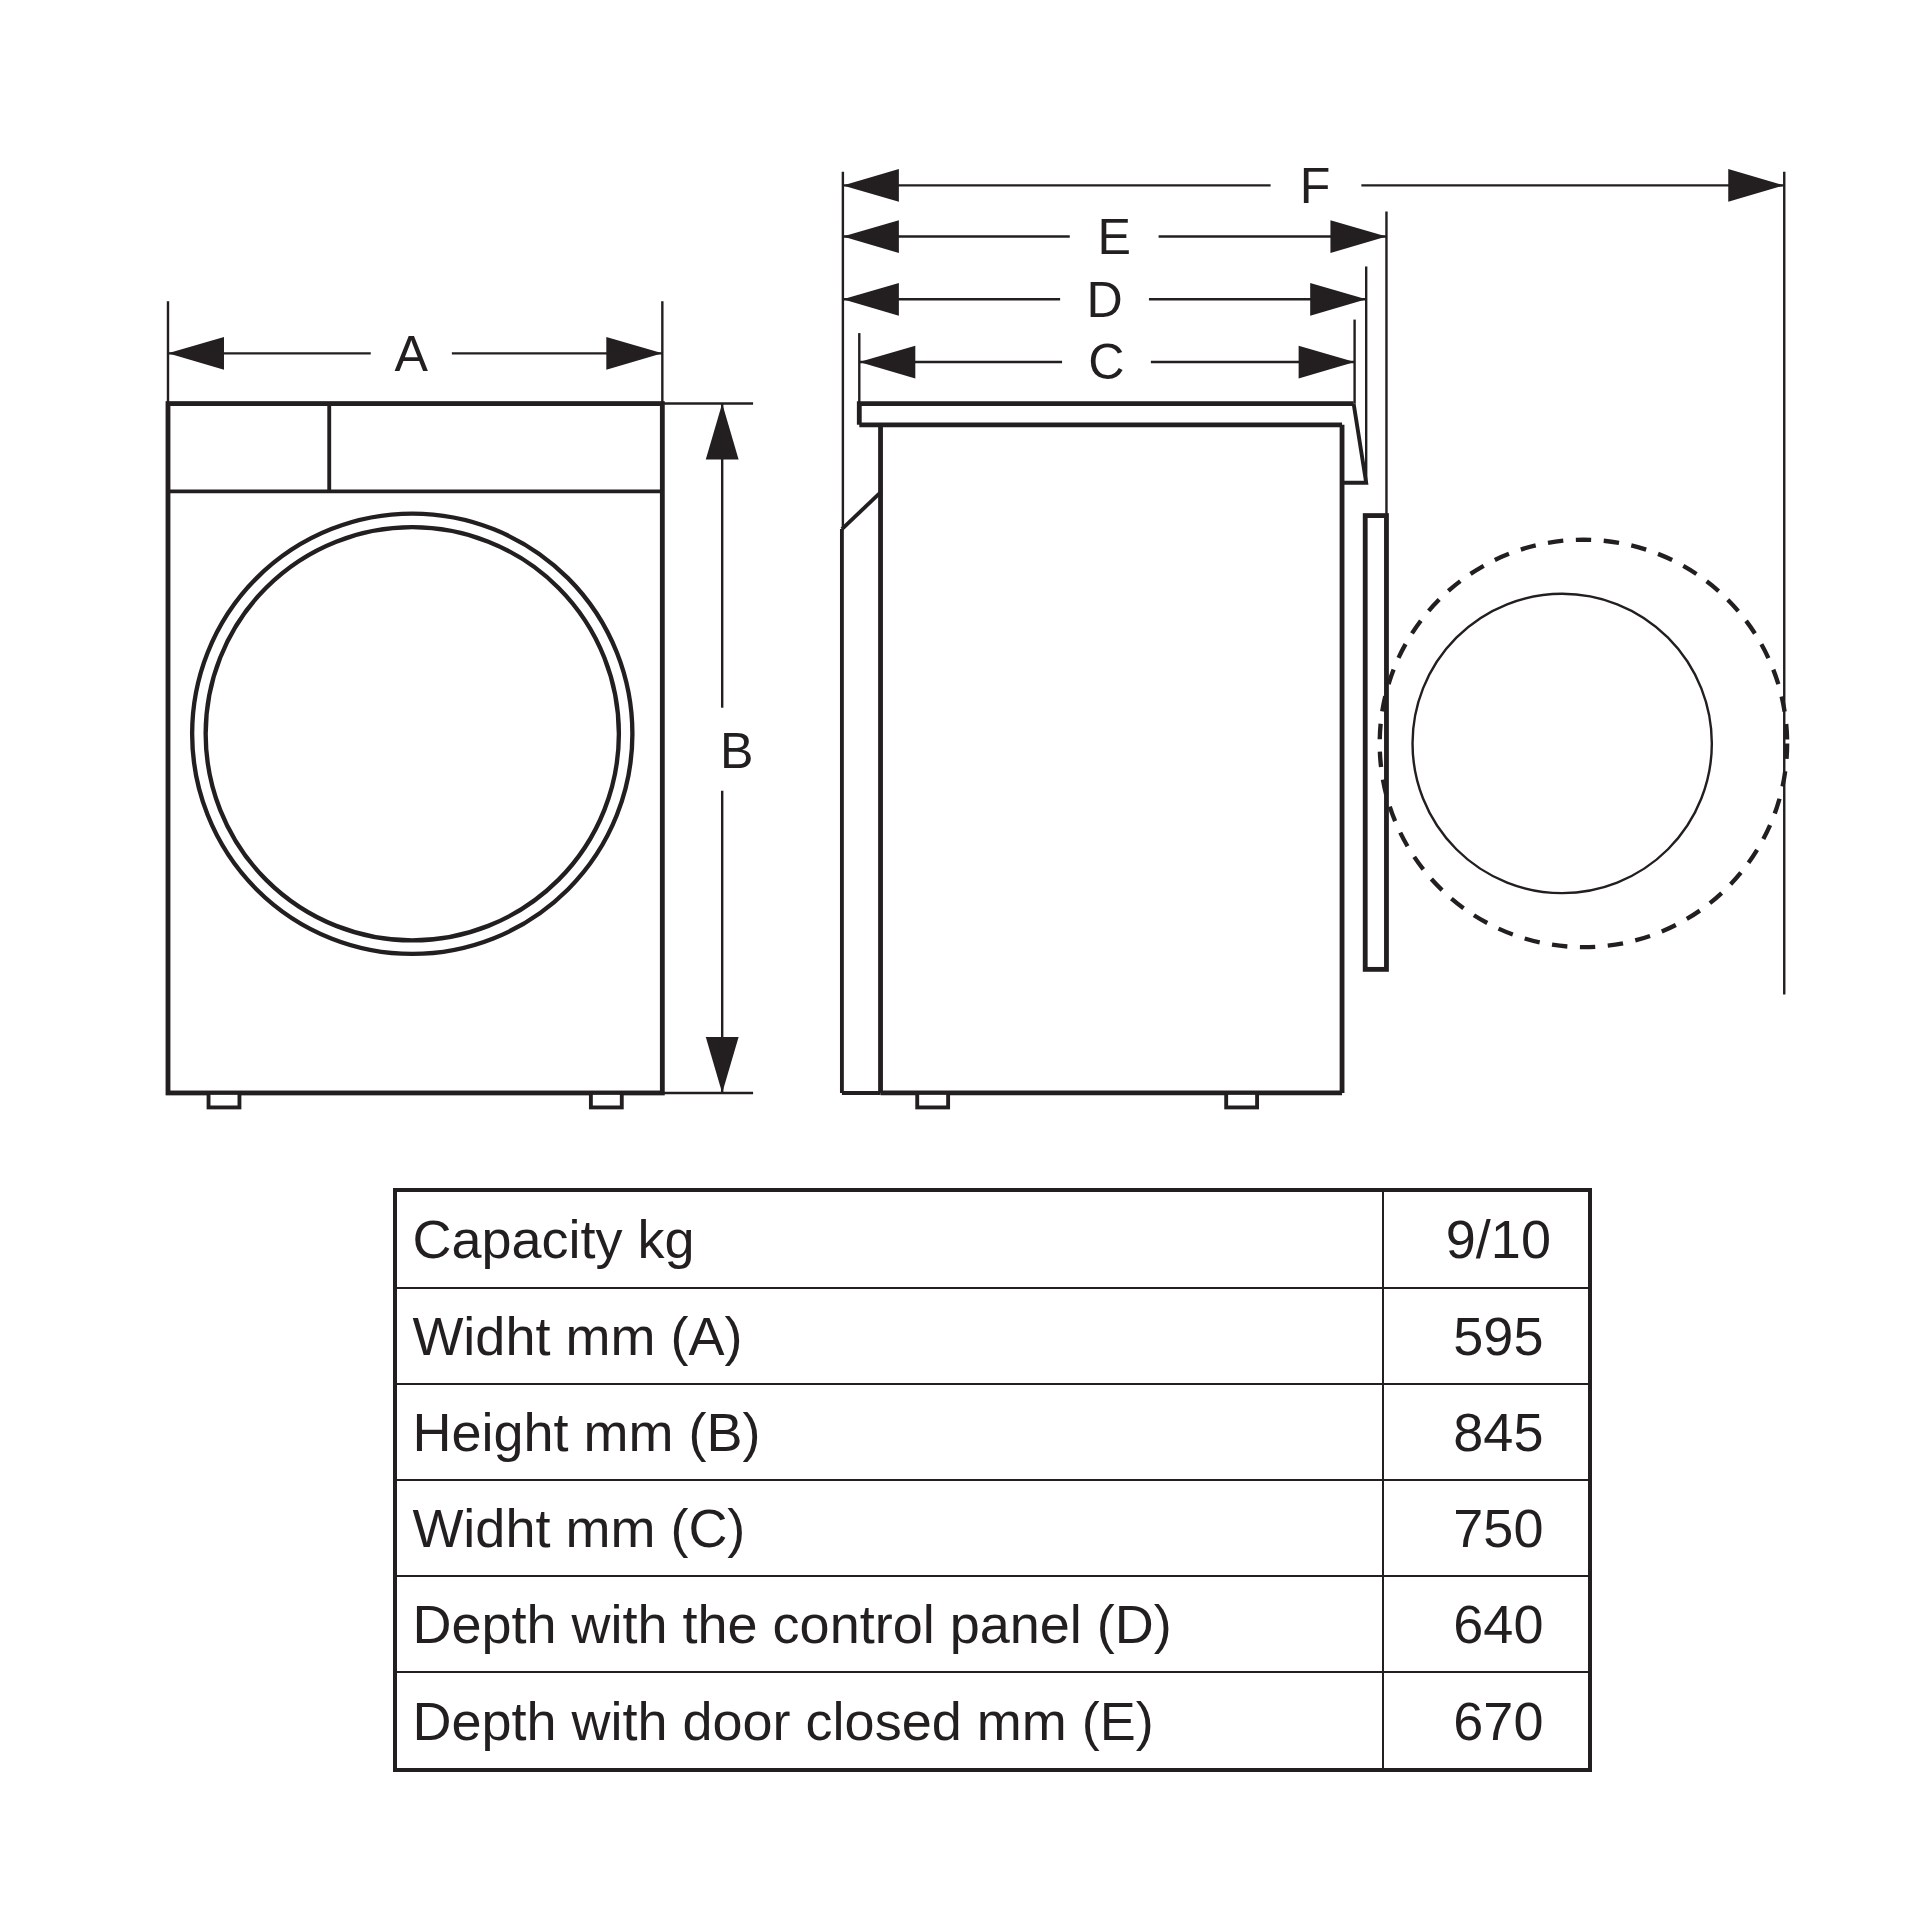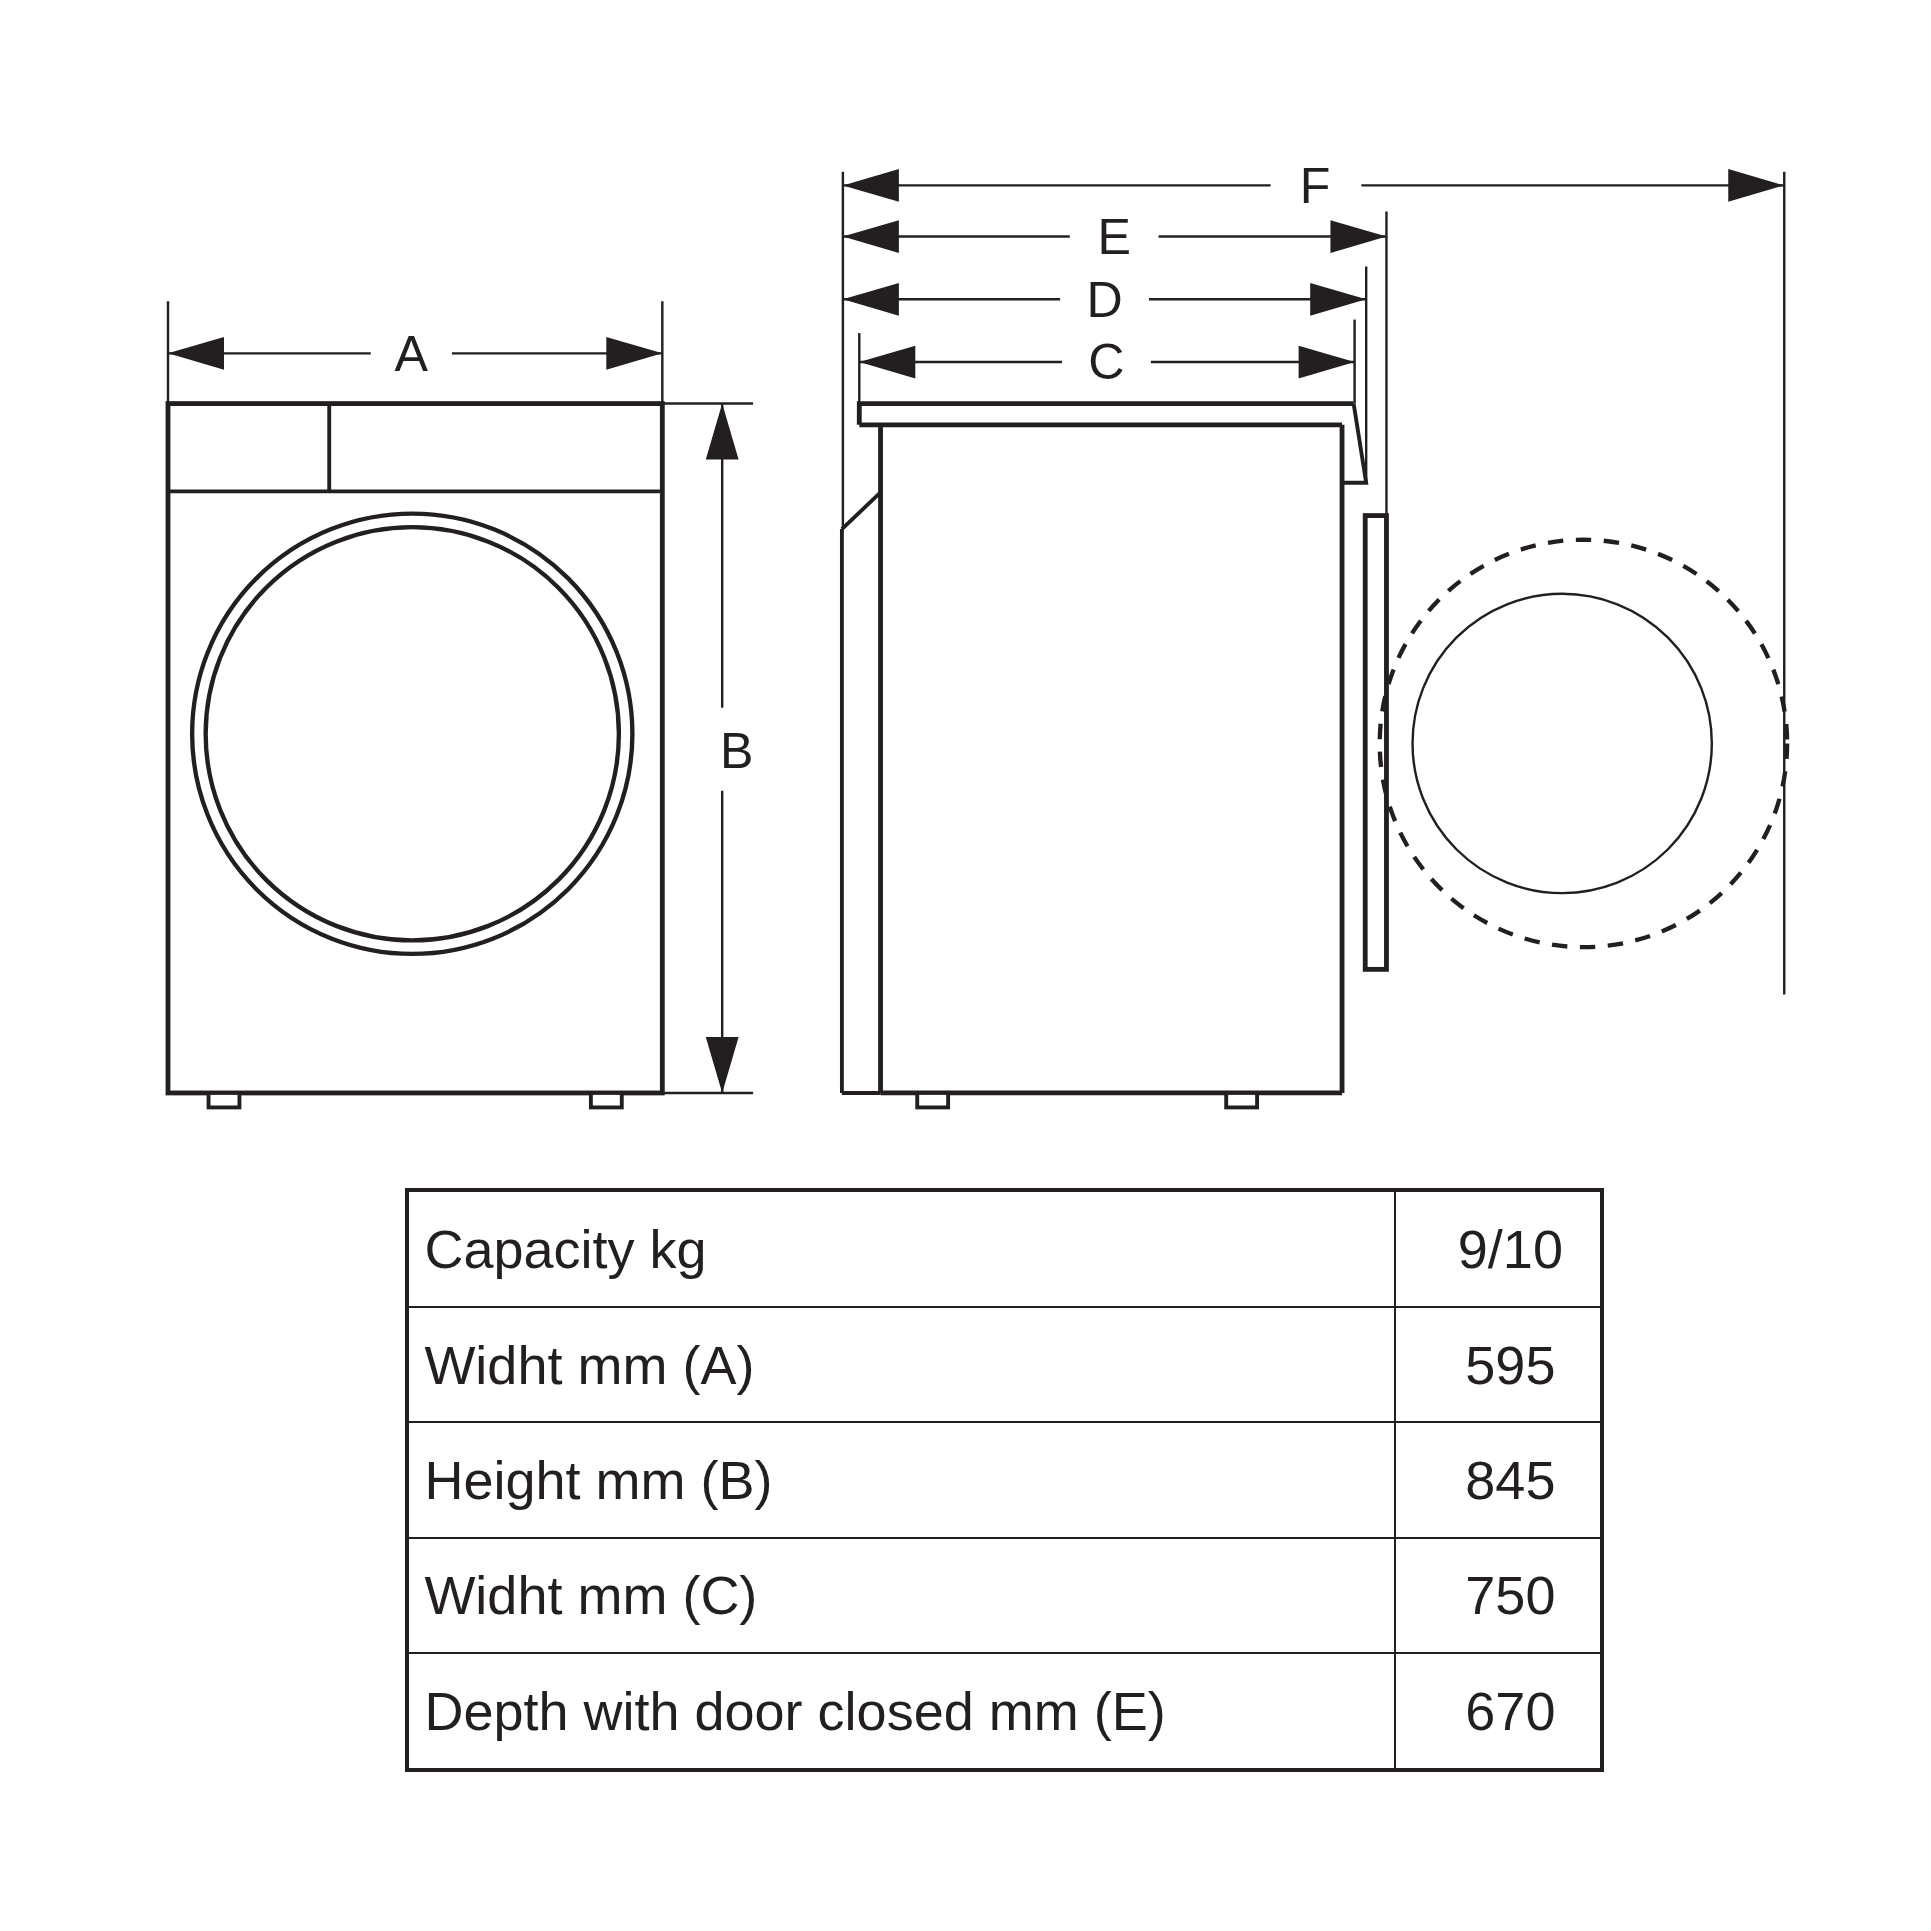--- a/index.html
+++ b/index.html
@@ -1,20 +1,20 @@
 <!DOCTYPE html>
 <html><head>
 <meta charset="utf-8">
 <style>
   html,body{margin:0;padding:0;background:#ffffff;}
   .screen{position:relative;width:1931px;height:1931px;background:#ffffff;overflow:hidden;
           font-family:"Liberation Sans", sans-serif;color:#231f20;}
   .diagram-svg{position:absolute;left:0;top:0;width:1931px;height:1931px;}
   .dim-label{font-family:"Liberation Sans", sans-serif;font-size:52px;fill:#231f20;}
-  .spec-table{position:absolute;left:405px;top:1188px;width:1147px;height:584px;
+  .spec-table{position:absolute;left:393px;top:1188px;width:1147px;height:584px;
               border-collapse:collapse;table-layout:fixed;}
   .spec-table td{border:2.9px solid #231f20;font-size:54px;color:#231f20;
                  vertical-align:middle;background:#ffffff;white-space:nowrap;overflow:hidden;padding-left:25px;}
   .spec-table td.lbl{padding-left:15.4px;text-align:left;width:969px;}
   .spec-table td.val{text-align:center;width:178px;}
   .spec-table{border:4.8px solid #231f20;}
   svg line, svg path, svg rect, svg circle, svg polyline{vector-effect:none;}
 </style>
 </head>
 <body>
@@ -133,20 +133,24 @@
       </tr>
       <tr>
         <td class="lbl">Height mm (B)</td>
         <td class="val">845</td>
       </tr>
       <tr>
         <td class="lbl">Widht mm (C)</td>
         <td class="val">750</td>
       </tr>
       <tr>
+        <td class="lbl">Depth with the control panel (D)</td>
+        <td class="val">640</td>
+      </tr>
+      <tr>
         <td class="lbl">Depth with door closed mm (E)</td>
         <td class="val">670</td>
       </tr>
     </tbody>
   </table>
 
 </div>
 
 
 </body></html>

